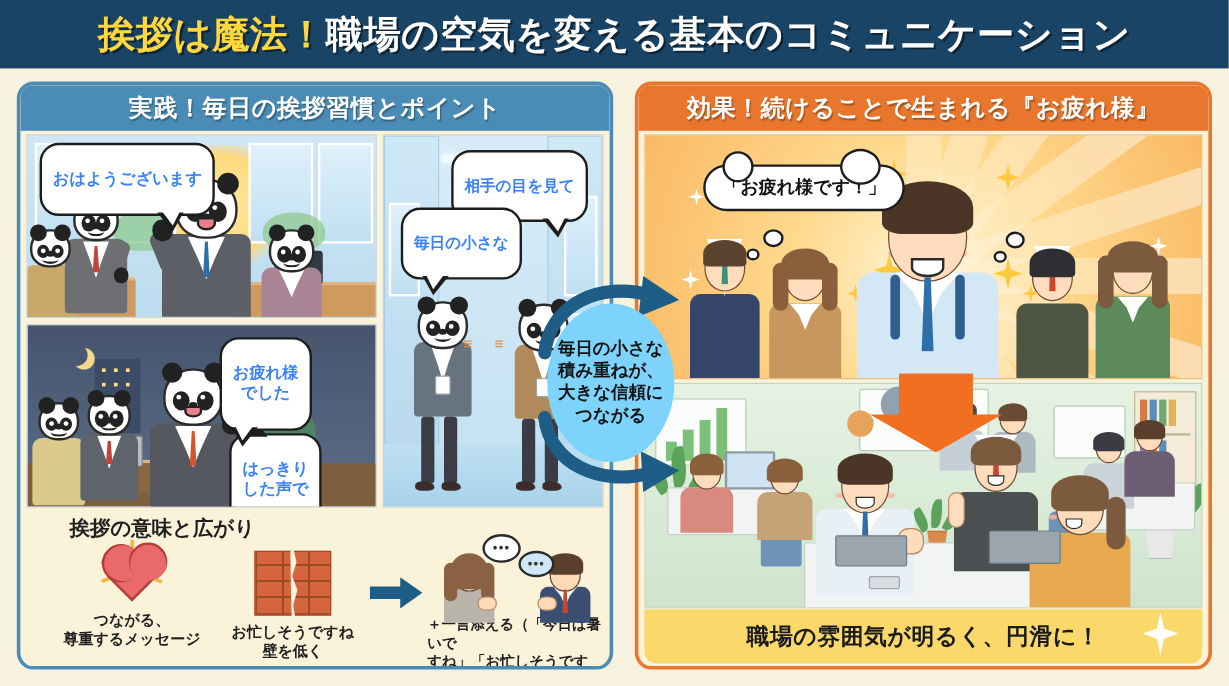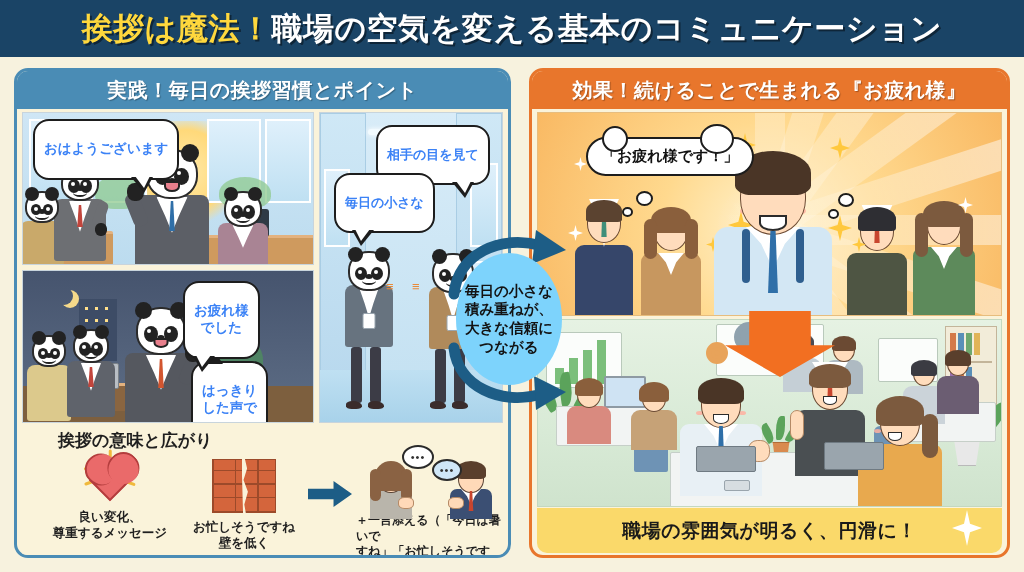--- a/index.html
+++ b/index.html
@@ -891,21 +891,21 @@
         <div class="heart-wrap">
           <div class="ray" style="transform:translate(-50%,-50%) rotate(0deg) translateY(-26px);"></div>
           <div class="ray" style="transform:translate(-50%,-50%) rotate(40deg) translateY(-26px);"></div>
           <div class="ray" style="transform:translate(-50%,-50%) rotate(-40deg) translateY(-26px);"></div>
           <div class="ray" style="transform:translate(-50%,-50%) rotate(75deg) translateY(-27px);"></div>
           <div class="ray" style="transform:translate(-50%,-50%) rotate(-75deg) translateY(-27px);"></div>
           <div class="ray" style="transform:translate(-50%,-50%) rotate(110deg) translateY(-27px);"></div>
           <div class="ray" style="transform:translate(-50%,-50%) rotate(-110deg) translateY(-27px);"></div>
           <div class="heart"></div>
         </div>
-        <div class="m-cap">良い変化、
+        <div class="m-cap">つながる、
 尊重するメッセージ</div>
       </div>
 
       <div class="m-item" style="left:158px;top:26px;width:128px;">
         <div class="bricks">
           <div class="brick-crack"></div>
         </div>
         <div class="m-cap">お忙しそうですね
 壁を低く</div>
       </div>

